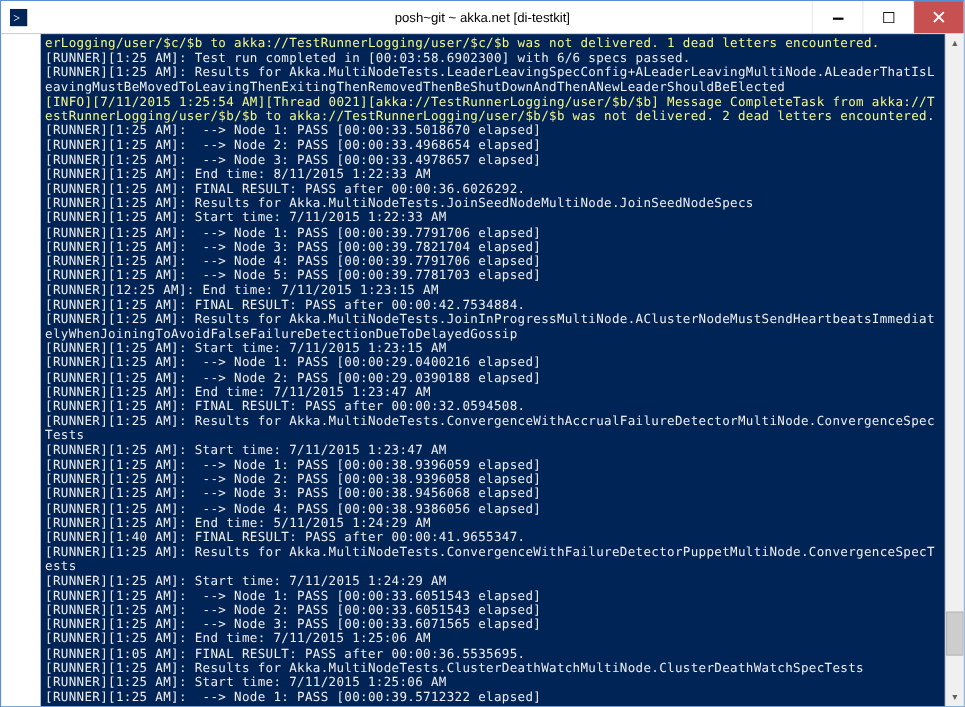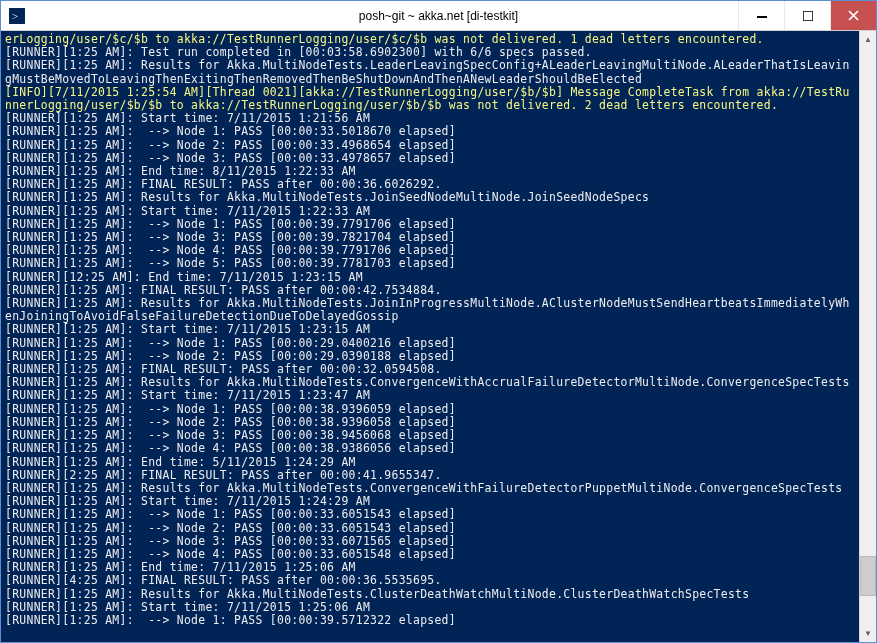--- a/index.html
+++ b/index.html
@@ -70,20 +70,21 @@
       background: #c75050;
       color: #fff;
       font-size: 13px;
       font-weight: bold;
     }
     .terminal-wrapper {
       flex: 1;
       display: flex;
       position: relative;
       overflow: hidden;
+      padding-left: 36px;
     }
     .terminal {
       flex: 1;
       background: #012456;
       padding: 2px 4px;
       font-family: 'Lucida Console', 'Consolas', monospace;
       font-size: 11.4px;
       line-height: 13.2px;
       color: #eeedf0;
       white-space: pre-wrap;
@@ -156,55 +157,54 @@
           </svg>
       </div>
     </div>
   </div>
 
   <div class="terminal-wrapper">
     <div class="terminal" id="terminal"><span class="yellow">erLogging/user/$c/$b to akka://TestRunnerLogging/user/$c/$b was not delivered. 1 dead letters encountered.
 </span><span>[RUNNER][1:25 AM]: Test run completed in [00:03:58.6902300] with 6/6 specs passed.
 </span><span>[RUNNER][1:25 AM]: Results for Akka.MultiNodeTests.LeaderLeavingSpecConfig+ALeaderLeavingMultiNode.ALeaderThatIsLeavingMustBeMovedToLeavingThenExitingThenRemovedThenBeShutDownAndThenANewLeaderShouldBeElected
 </span><span class="yellow">[INFO][7/11/2015 1:25:54 AM][Thread 0021][akka://TestRunnerLogging/user/$b/$b] Message CompleteTask from akka://TestRunnerLogging/user/$b/$b to akka://TestRunnerLogging/user/$b/$b was not delivered. 2 dead letters encountered.
-</span><span>[RUNNER][1:25 AM]: Start time: 7/11/2015 1:21:56 AM
 </span><span>[RUNNER][1:25 AM]:  --&gt; Node 1: PASS [00:00:33.5018670 elapsed]
 </span><span>[RUNNER][1:25 AM]:  --&gt; Node 2: PASS [00:00:33.4968654 elapsed]
 </span><span>[RUNNER][1:25 AM]:  --&gt; Node 3: PASS [00:00:33.4978657 elapsed]
 </span><span>[RUNNER][1:25 AM]: End time: 8/11/2015 1:22:33 AM
 </span><span>[RUNNER][1:25 AM]: FINAL RESULT: PASS after 00:00:36.6026292.
 </span><span>[RUNNER][1:25 AM]: Results for Akka.MultiNodeTests.JoinSeedNodeMultiNode.JoinSeedNodeSpecs
 </span><span>[RUNNER][1:25 AM]: Start time: 7/11/2015 1:22:33 AM
 </span><span>[RUNNER][1:25 AM]:  --&gt; Node 1: PASS [00:00:39.7791706 elapsed]
 </span><span>[RUNNER][1:25 AM]:  --&gt; Node 3: PASS [00:00:39.7821704 elapsed]
 </span><span>[RUNNER][1:25 AM]:  --&gt; Node 4: PASS [00:00:39.7791706 elapsed]
 </span><span>[RUNNER][1:25 AM]:  --&gt; Node 5: PASS [00:00:39.7781703 elapsed]
 </span><span>[RUNNER][12:25 AM]: End time: 7/11/2015 1:23:15 AM
 </span><span>[RUNNER][1:25 AM]: FINAL RESULT: PASS after 00:00:42.7534884.
 </span><span>[RUNNER][1:25 AM]: Results for Akka.MultiNodeTests.JoinInProgressMultiNode.AClusterNodeMustSendHeartbeatsImmediatelyWhenJoiningToAvoidFalseFailureDetectionDueToDelayedGossip
 </span><span>[RUNNER][1:25 AM]: Start time: 7/11/2015 1:23:15 AM
 </span><span>[RUNNER][1:25 AM]:  --&gt; Node 1: PASS [00:00:29.0400216 elapsed]
 </span><span>[RUNNER][1:25 AM]:  --&gt; Node 2: PASS [00:00:29.0390188 elapsed]
+</span><span>[RUNNER][1:25 AM]: End time: 7/11/2015 1:23:47 AM
 </span><span>[RUNNER][1:25 AM]: FINAL RESULT: PASS after 00:00:32.0594508.
 </span><span>[RUNNER][1:25 AM]: Results for Akka.MultiNodeTests.ConvergenceWithAccrualFailureDetectorMultiNode.ConvergenceSpecTests
 </span><span>[RUNNER][1:25 AM]: Start time: 7/11/2015 1:23:47 AM
 </span><span>[RUNNER][1:25 AM]:  --&gt; Node 1: PASS [00:00:38.9396059 elapsed]
 </span><span>[RUNNER][1:25 AM]:  --&gt; Node 2: PASS [00:00:38.9396058 elapsed]
 </span><span>[RUNNER][1:25 AM]:  --&gt; Node 3: PASS [00:00:38.9456068 elapsed]
 </span><span>[RUNNER][1:25 AM]:  --&gt; Node 4: PASS [00:00:38.9386056 elapsed]
 </span><span>[RUNNER][1:25 AM]: End time: 5/11/2015 1:24:29 AM
-</span><span>[RUNNER][2:25 AM]: FINAL RESULT: PASS after 00:00:41.9655347.
+</span><span>[RUNNER][1:40 AM]: FINAL RESULT: PASS after 00:00:41.9655347.
 </span><span>[RUNNER][1:25 AM]: Results for Akka.MultiNodeTests.ConvergenceWithFailureDetectorPuppetMultiNode.ConvergenceSpecTests
 </span><span>[RUNNER][1:25 AM]: Start time: 7/11/2015 1:24:29 AM
 </span><span>[RUNNER][1:25 AM]:  --&gt; Node 1: PASS [00:00:33.6051543 elapsed]
 </span><span>[RUNNER][1:25 AM]:  --&gt; Node 2: PASS [00:00:33.6051543 elapsed]
 </span><span>[RUNNER][1:25 AM]:  --&gt; Node 3: PASS [00:00:33.6071565 elapsed]
-</span><span>[RUNNER][1:25 AM]:  --&gt; Node 4: PASS [00:00:33.6051548 elapsed]
 </span><span>[RUNNER][1:25 AM]: End time: 7/11/2015 1:25:06 AM
-</span><span>[RUNNER][4:25 AM]: FINAL RESULT: PASS after 00:00:36.5535695.
+</span><span>[RUNNER][1:05 AM]: FINAL RESULT: PASS after 00:00:36.5535695.
 </span><span>[RUNNER][1:25 AM]: Results for Akka.MultiNodeTests.ClusterDeathWatchMultiNode.ClusterDeathWatchSpecTests
 </span><span>[RUNNER][1:25 AM]: Start time: 7/11/2015 1:25:06 AM
 </span><span>[RUNNER][1:25 AM]:  --&gt; Node 1: PASS [00:00:39.5712322 elapsed]
 </span></div>
     <div class="scrollbar">
       <div class="scroll-arrow">▲</div>
       <div class="scroll-track">
         <div class="scroll-thumb" id="scroll-thumb" style="top: 88%; height: 7%;"></div>
       </div>
       <div class="scroll-arrow" style="position:absolute;bottom:0;">▼</div>

